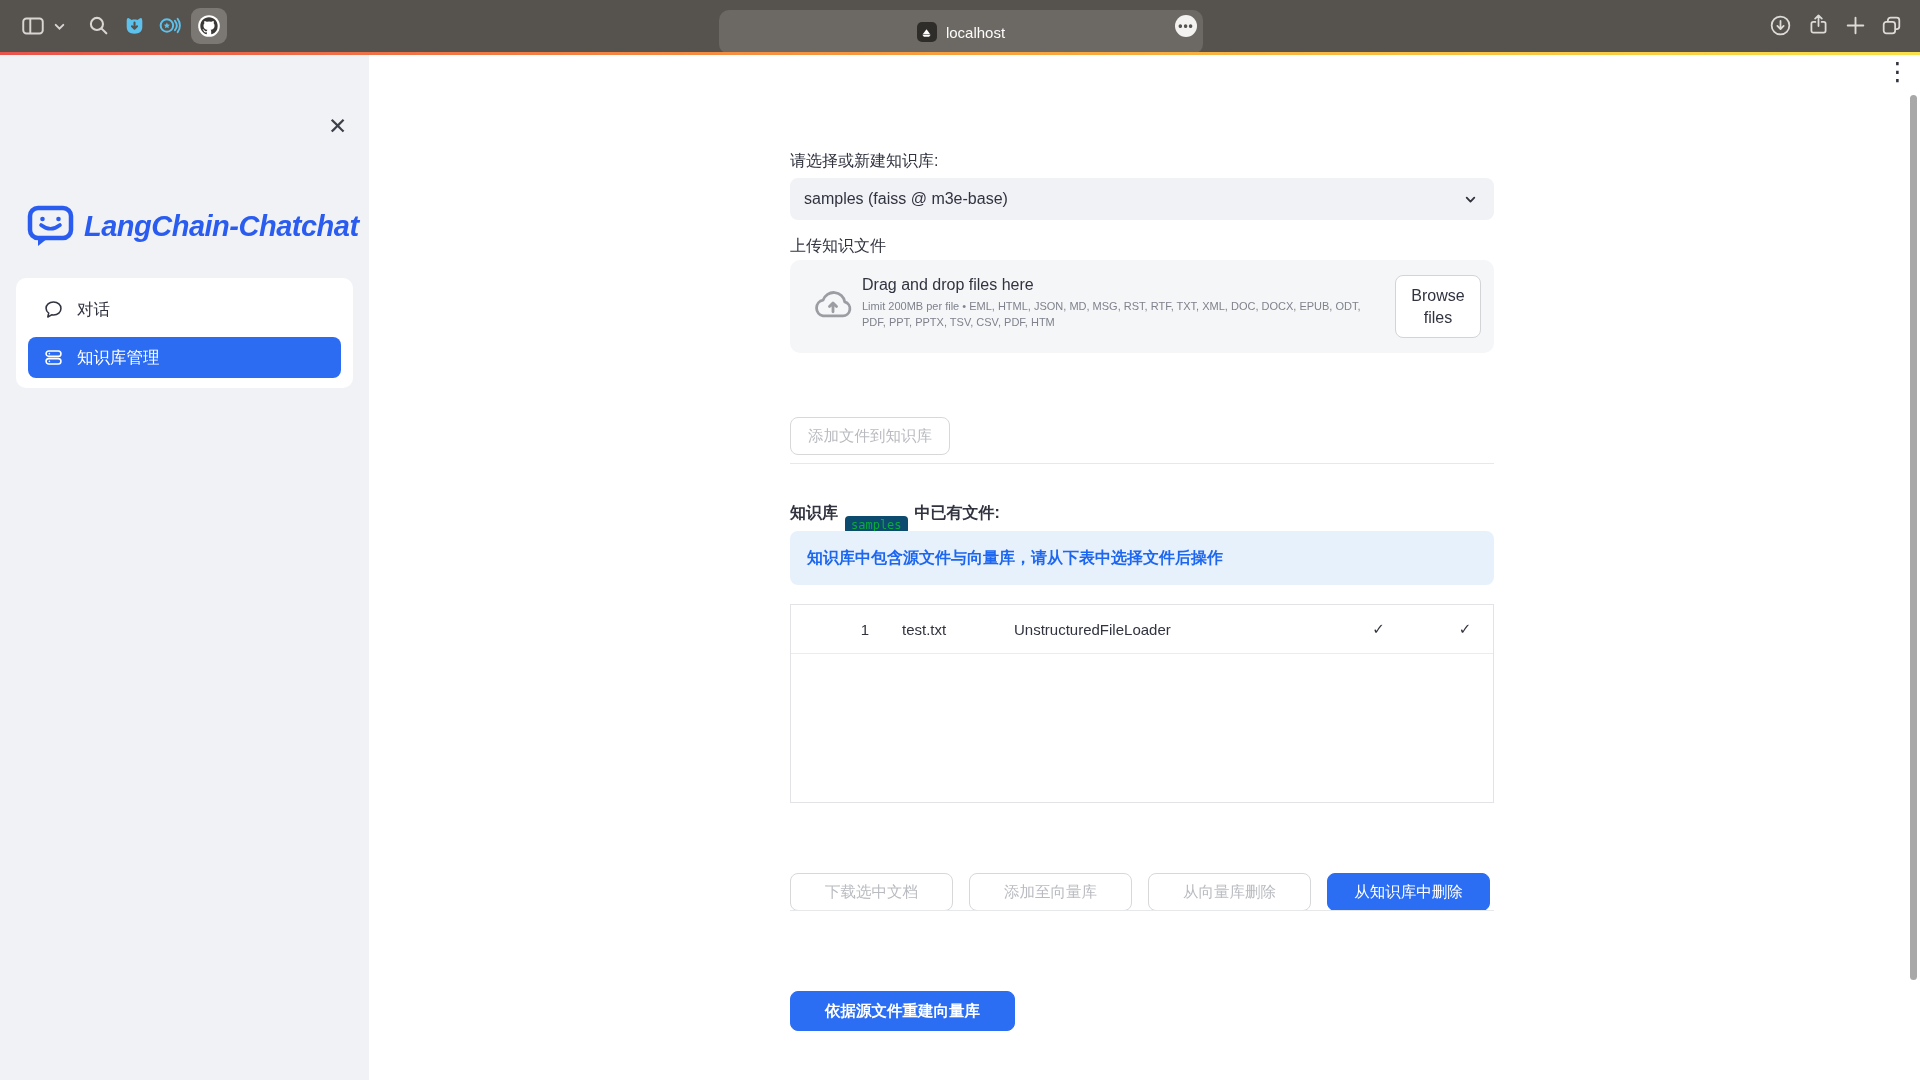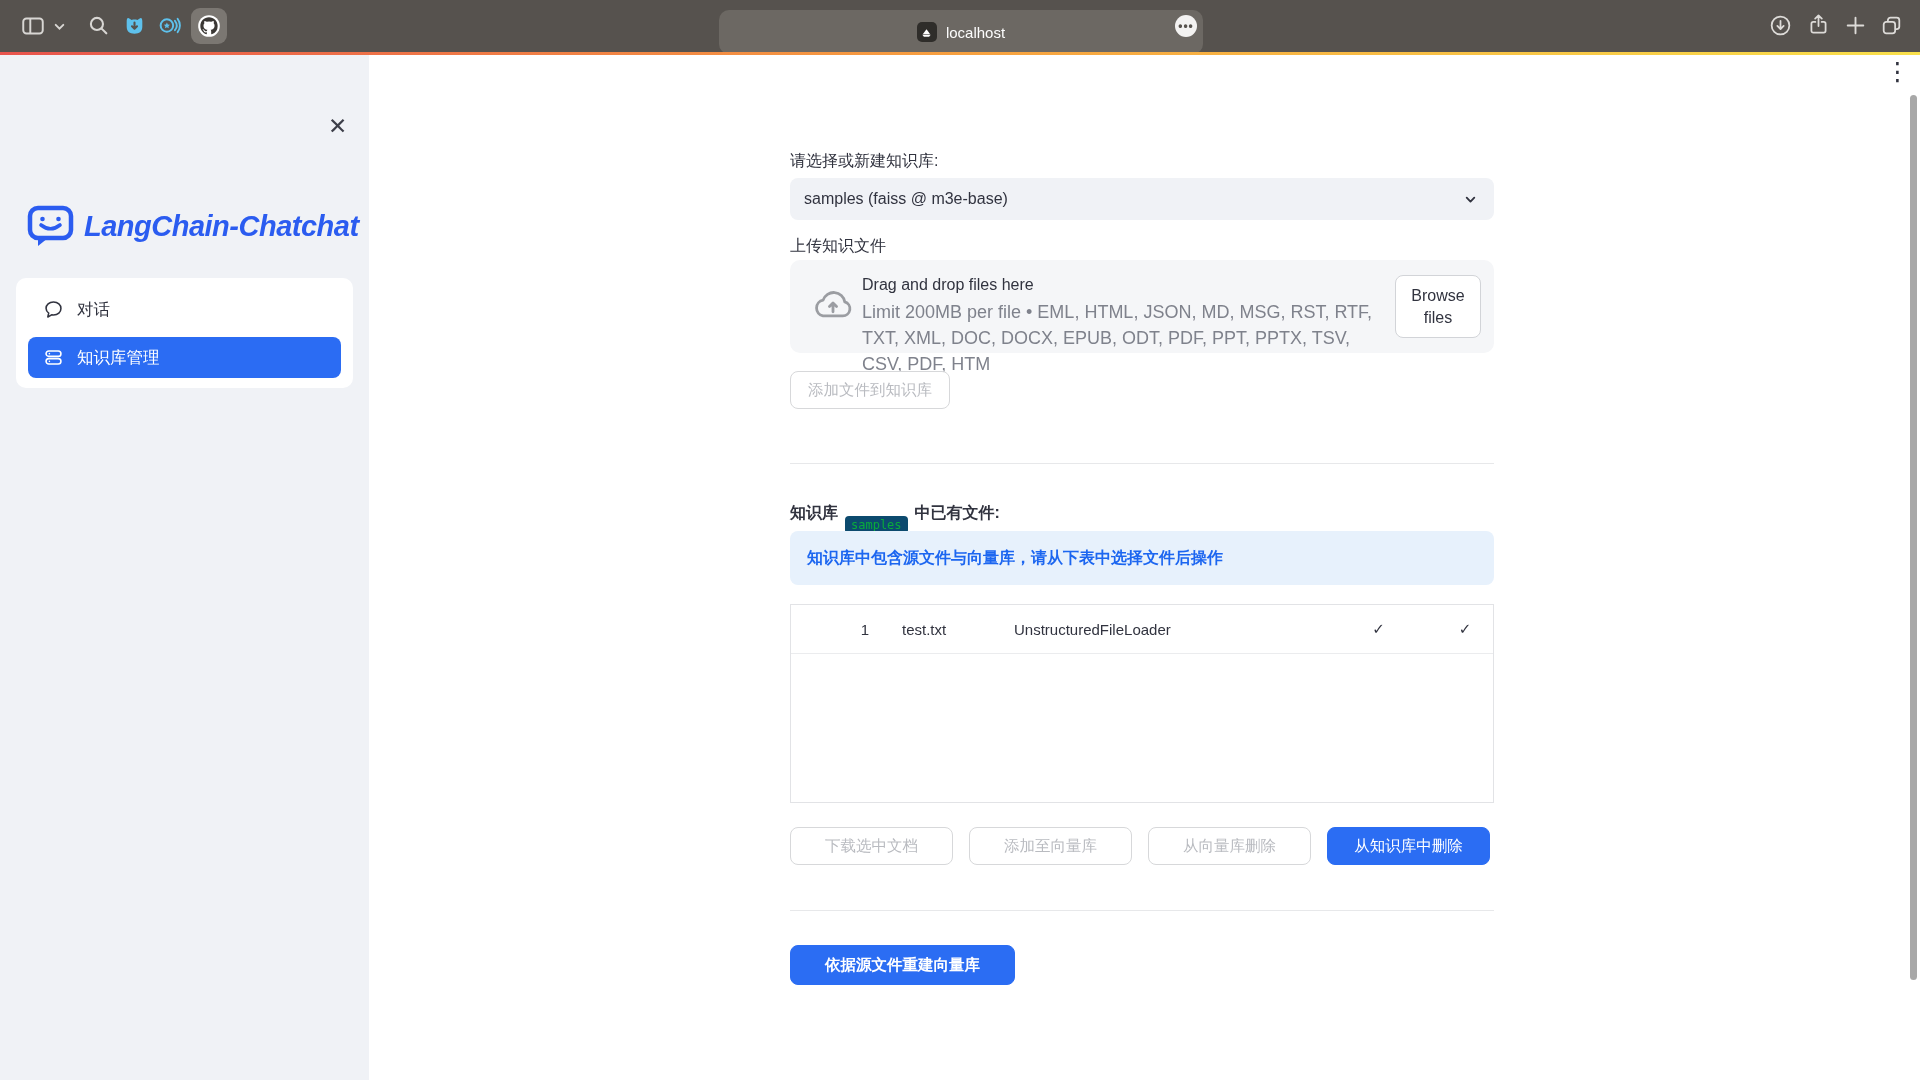--- a/index.html
+++ b/index.html
@@ -35,26 +35,26 @@
   .kebab { position:absolute; top:4px; left:1516px; font-size:25px; color:#31333f; line-height:1; letter-spacing:0; cursor:pointer; }
   .field-label { position:absolute; left:421px; font-size:16px; color:#31333f; }
   .select-box { position:absolute; left:421px; top:123px; width:704px; height:42px; background:#f0f2f6; border-radius:8px;
     display:flex; align-items:center; padding:0 14px; font-size:16px; cursor:pointer; }
   .select-box .chev { margin-left:auto; display:flex; }
 
   .dropzone { position:absolute; left:421px; top:205px; width:704px; height:93px; background:#f5f6f8; border-radius:10px; }
   .dz-icon { position:absolute; left:22px; top:27px; }
   .dz-texts { position:absolute; left:72px; top:16px; width:522px; }
   .dz-title { font-size:16px; color:#31333f; margin-bottom:5px; }
-  .dz-hint { font-size:18px; line-height:1.45; color:#7f828c; }
+  .dz-hint { font-size:11px; line-height:1.45; color:#7f828c; }
   .browse-btn { position:absolute; left:605px; top:15px; width:86px; height:63px; background:#fff; border:1px solid #d2d4d8;
     border-radius:8px; font-size:16px; color:#31333f; display:flex; align-items:center; justify-content:center; text-align:center;
     line-height:1.35; cursor:pointer; padding:16px 10px; }
 
-  .btn { border-radius:8px; font-size:15.5px; display:flex; align-items:center; justify-content:center; cursor:pointer; white-space:nowrap; }
+  .btn { border-radius:8px; font-size:15.5px; display:flex; align-items:center; justify-content:center; cursor:pointer; white-space:nowrap;margin-top:46px; }
   .btn.disabled { background:#fff; border:1px solid #d7d8da; color:#b9bbc0; cursor:default; }
   .btn.primary { background:#2b6df3; border:1px solid #2b6df3; color:#fff; }
   .btn.secondary { background:#fff; border:1px solid #d2d4d8; color:#31333f; }
   .add-btn { position:absolute; left:421px; top:316px; height:38px; padding:0 17px; }
 
   .divider { position:absolute; left:421px; width:704px; height:1px; background:#e7e8ea; }
   .kb-heading { position:absolute; left:421px; top:437px; font-size:16px; font-weight:700; display:flex; align-items:center; gap:7px; }
   .kb-code { font-family:"DejaVu Sans Mono","Liberation Mono",monospace; font-size:12px; font-weight:400; color:#09ab3b;
     background:#0c4a6e; border-radius:4px; padding:2px 6px;margin-top:24px; }
   .info-box { position:absolute; left:421px; top:476px; width:704px; height:54px; background:#e7f1fc; border-radius:8px;

